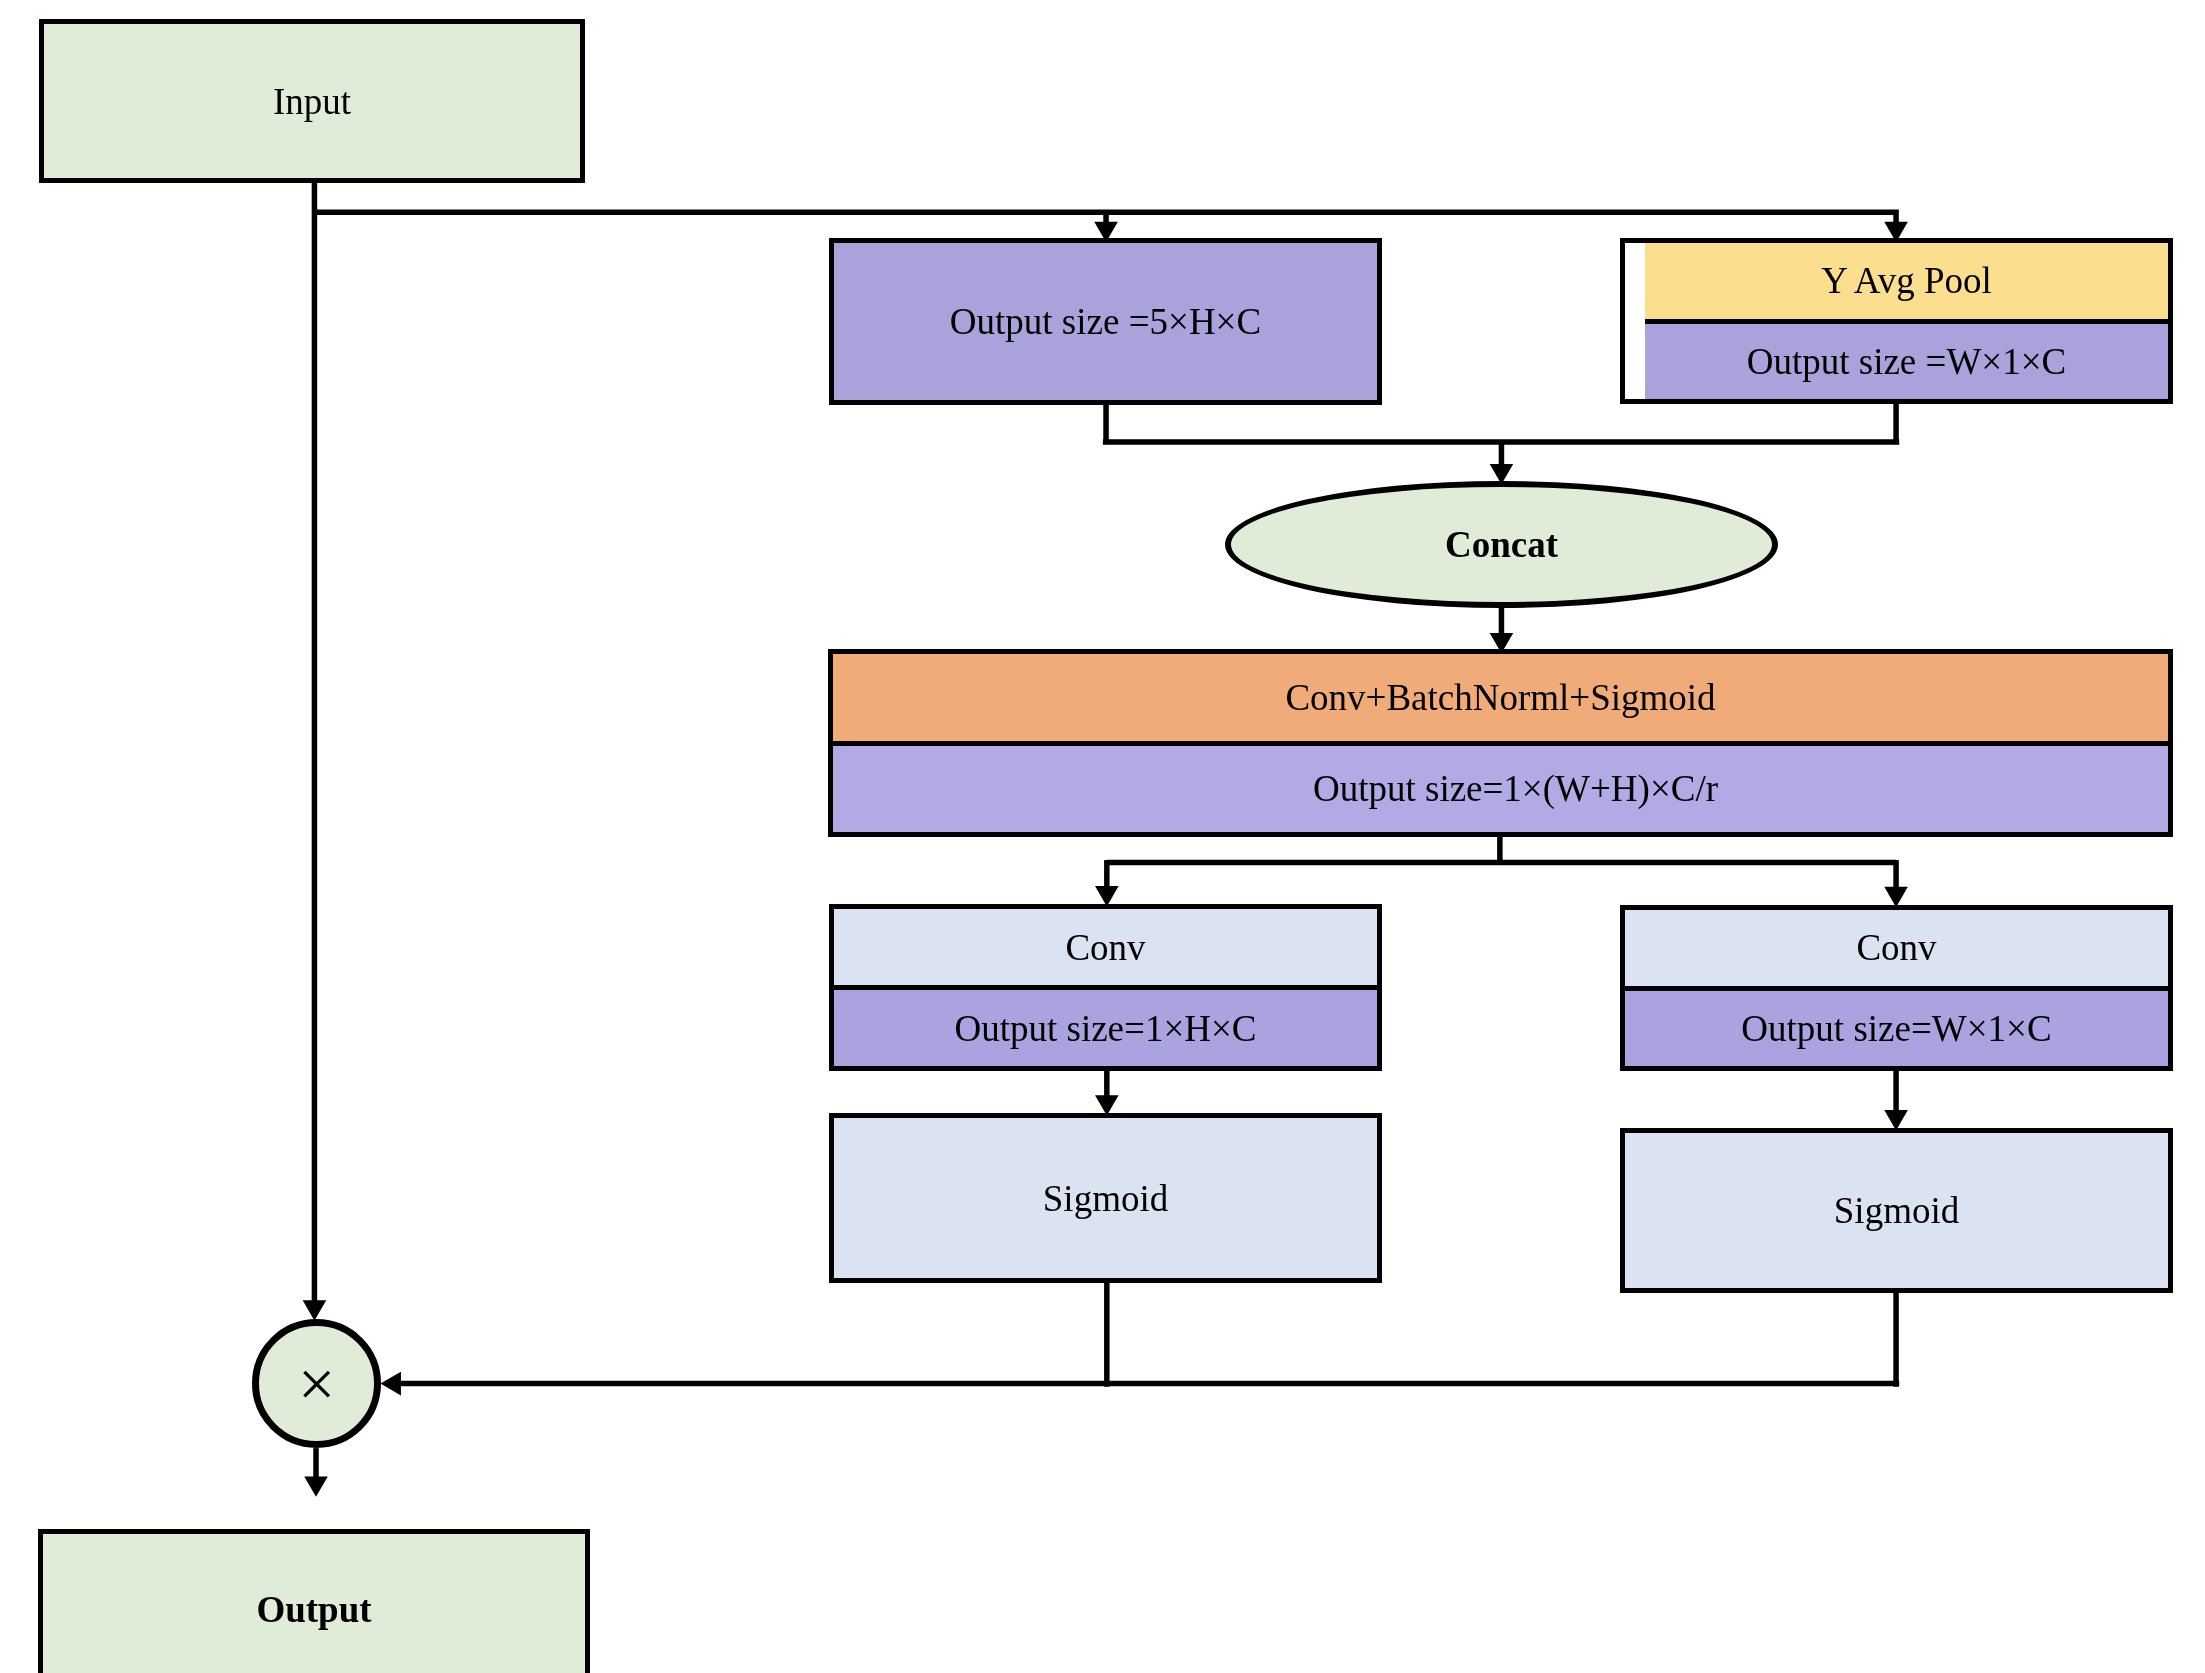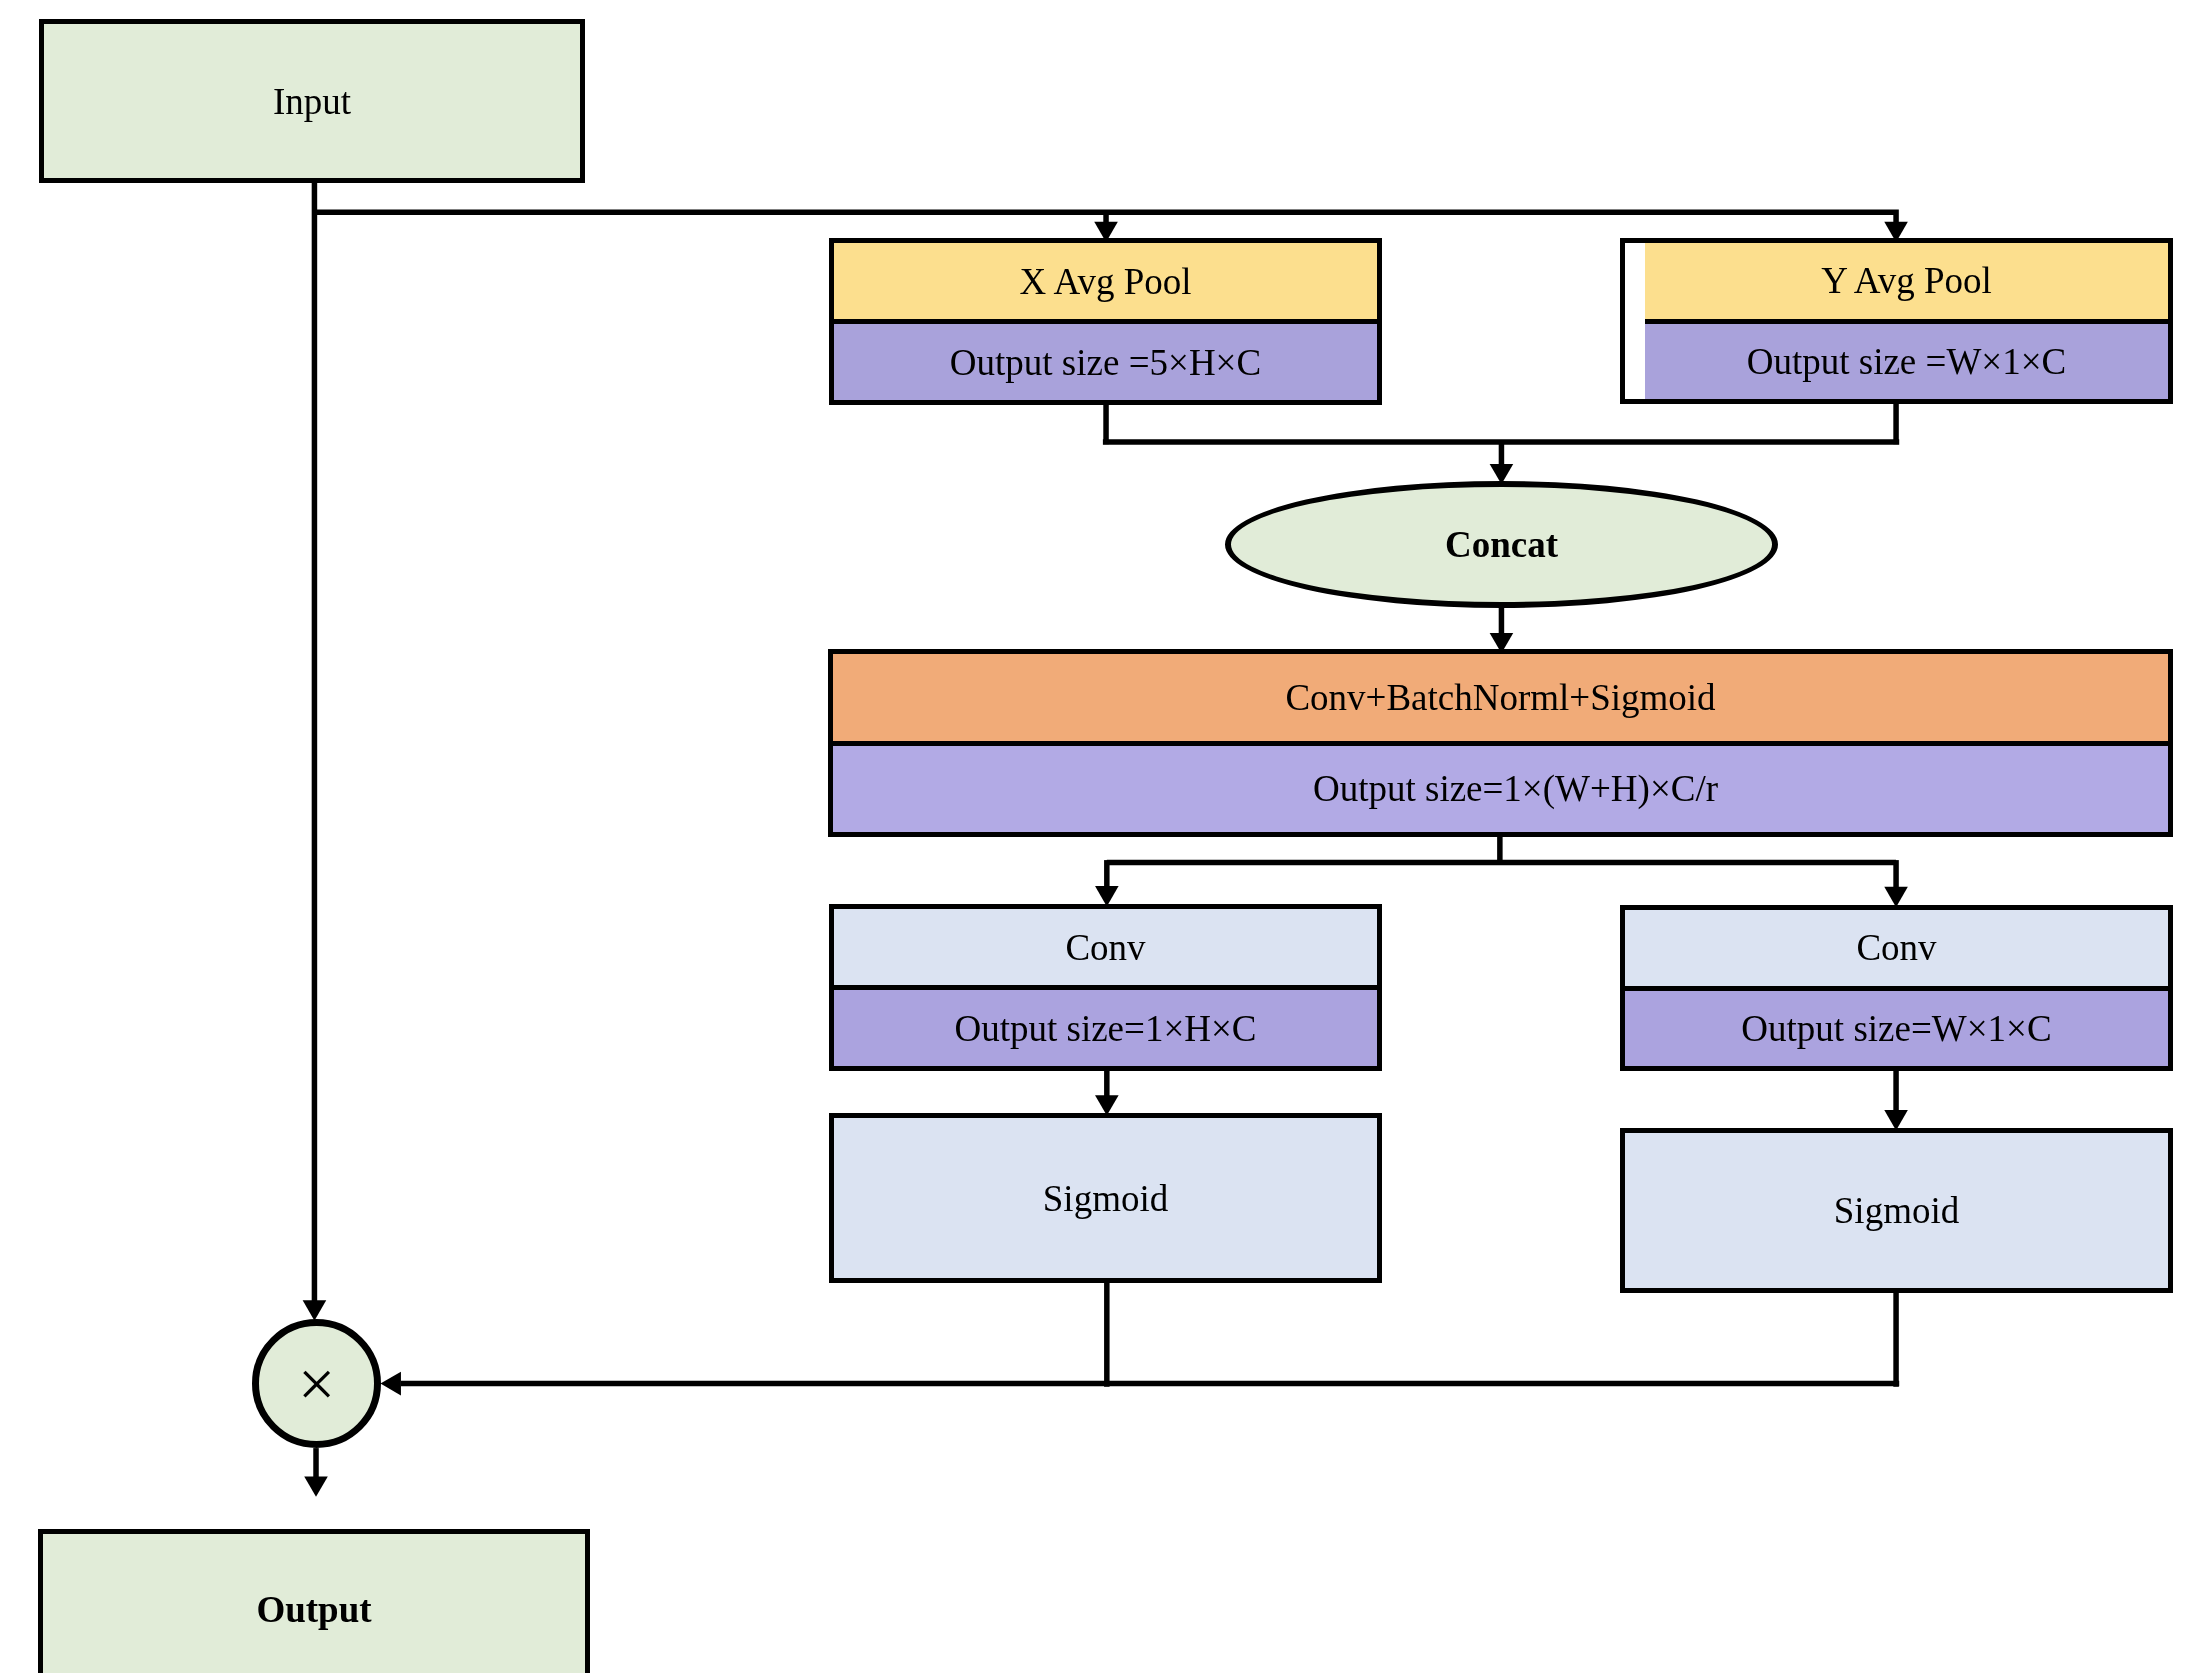--- a/index.html
+++ b/index.html
@@ -93,23 +93,20 @@
       <line x1="402" y1="1842" x2="402" y2="1881"></line>
       <polygon points="402,1904 387,1878 417,1878"></polygon>
     </g>
   </svg>
 
   <div class="node fill-green" style="left:39px;top:19px;width:546px;height:164px;">
     <span>Input</span>
   </div>
 
   <div class="node stack" style="left:829px;top:238px;width:553px;height:167px;">
-    <div class="row first fill-yellow">
-      <span>X Avg Pool</span>
-    </div>
     <div class="row fill-purple-pool">
       <span>Output size =5×H×C</span>
     </div>
   </div>
 
   <div class="node stack" style="left:1620px;top:238px;width:553px;height:166px;padding-left:20px;">
     <div class="row first fill-yellow">
       <span>Y Avg Pool</span>
     </div>
     <div class="row fill-purple-pool">

